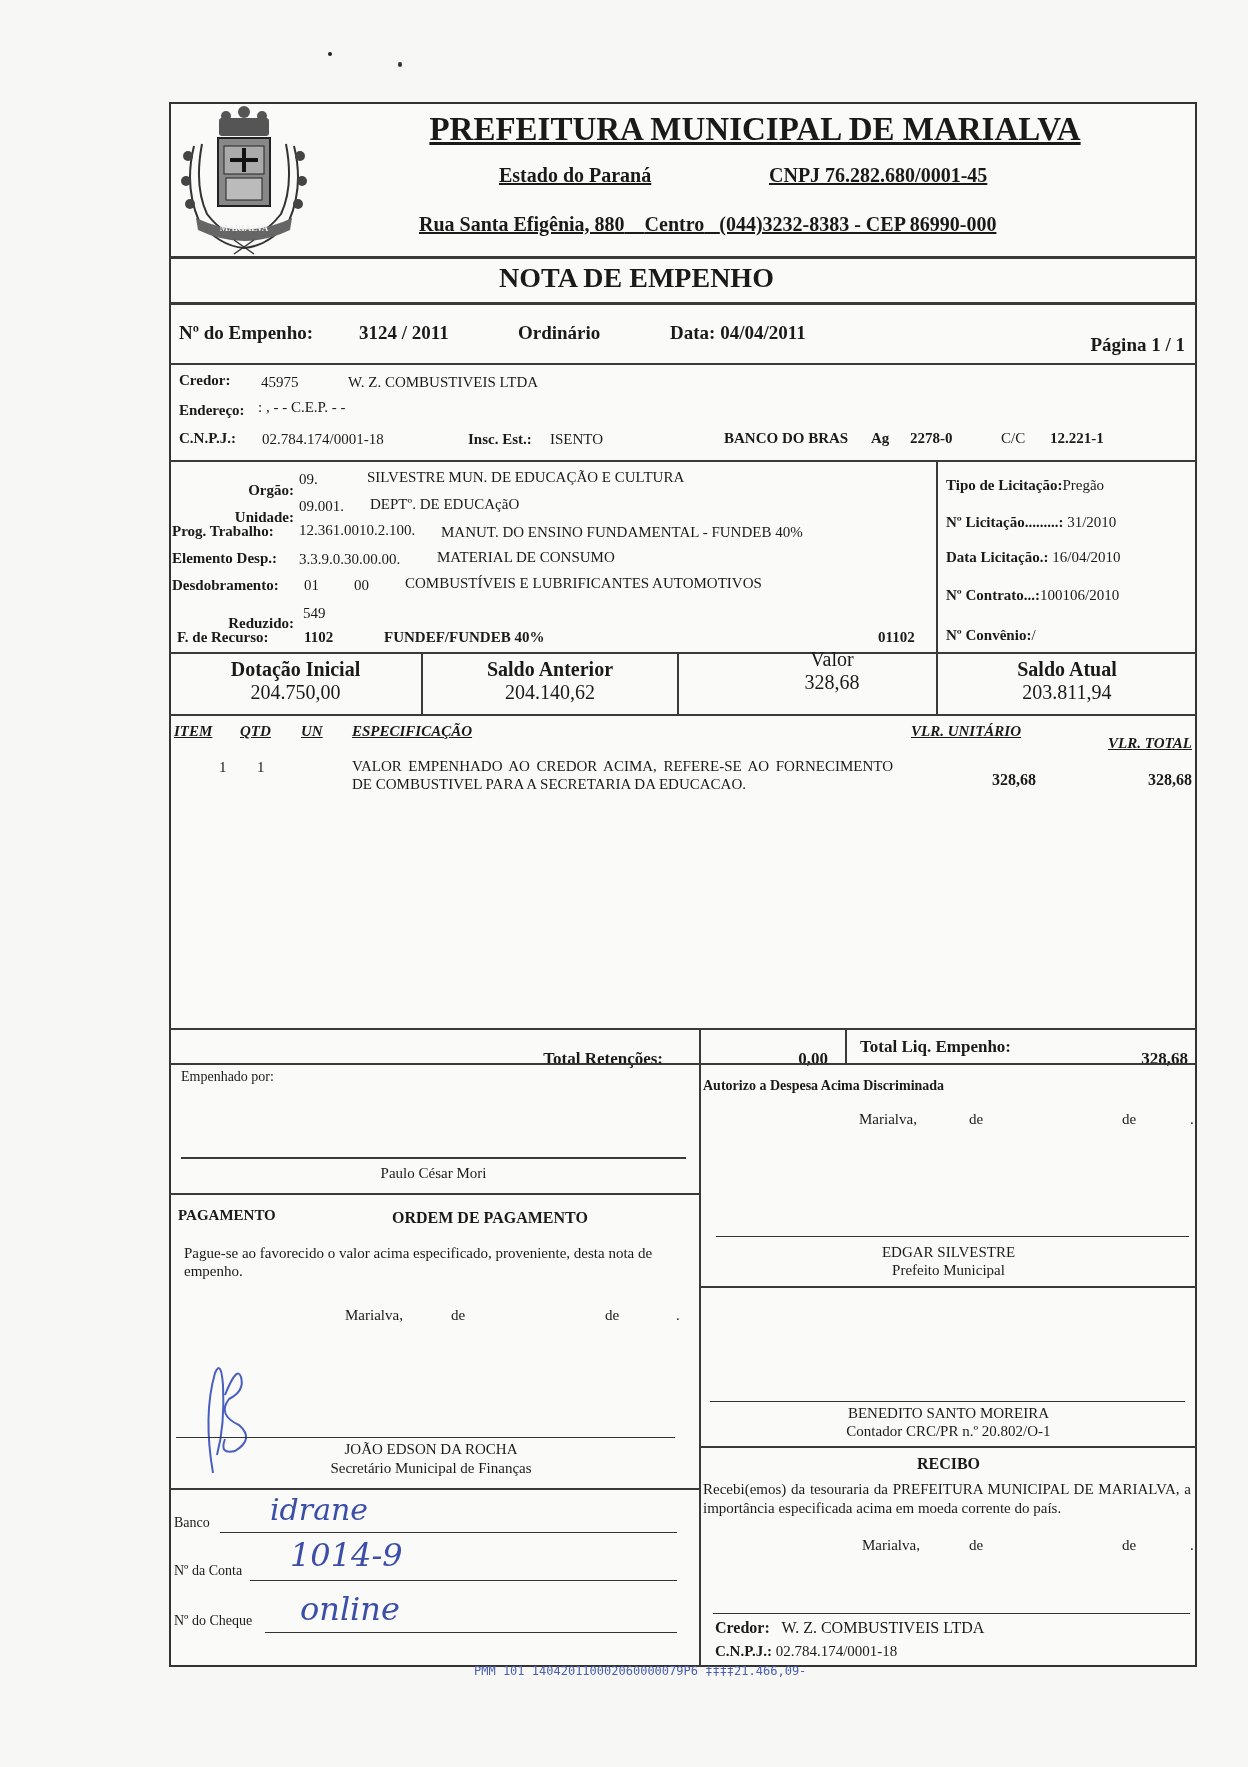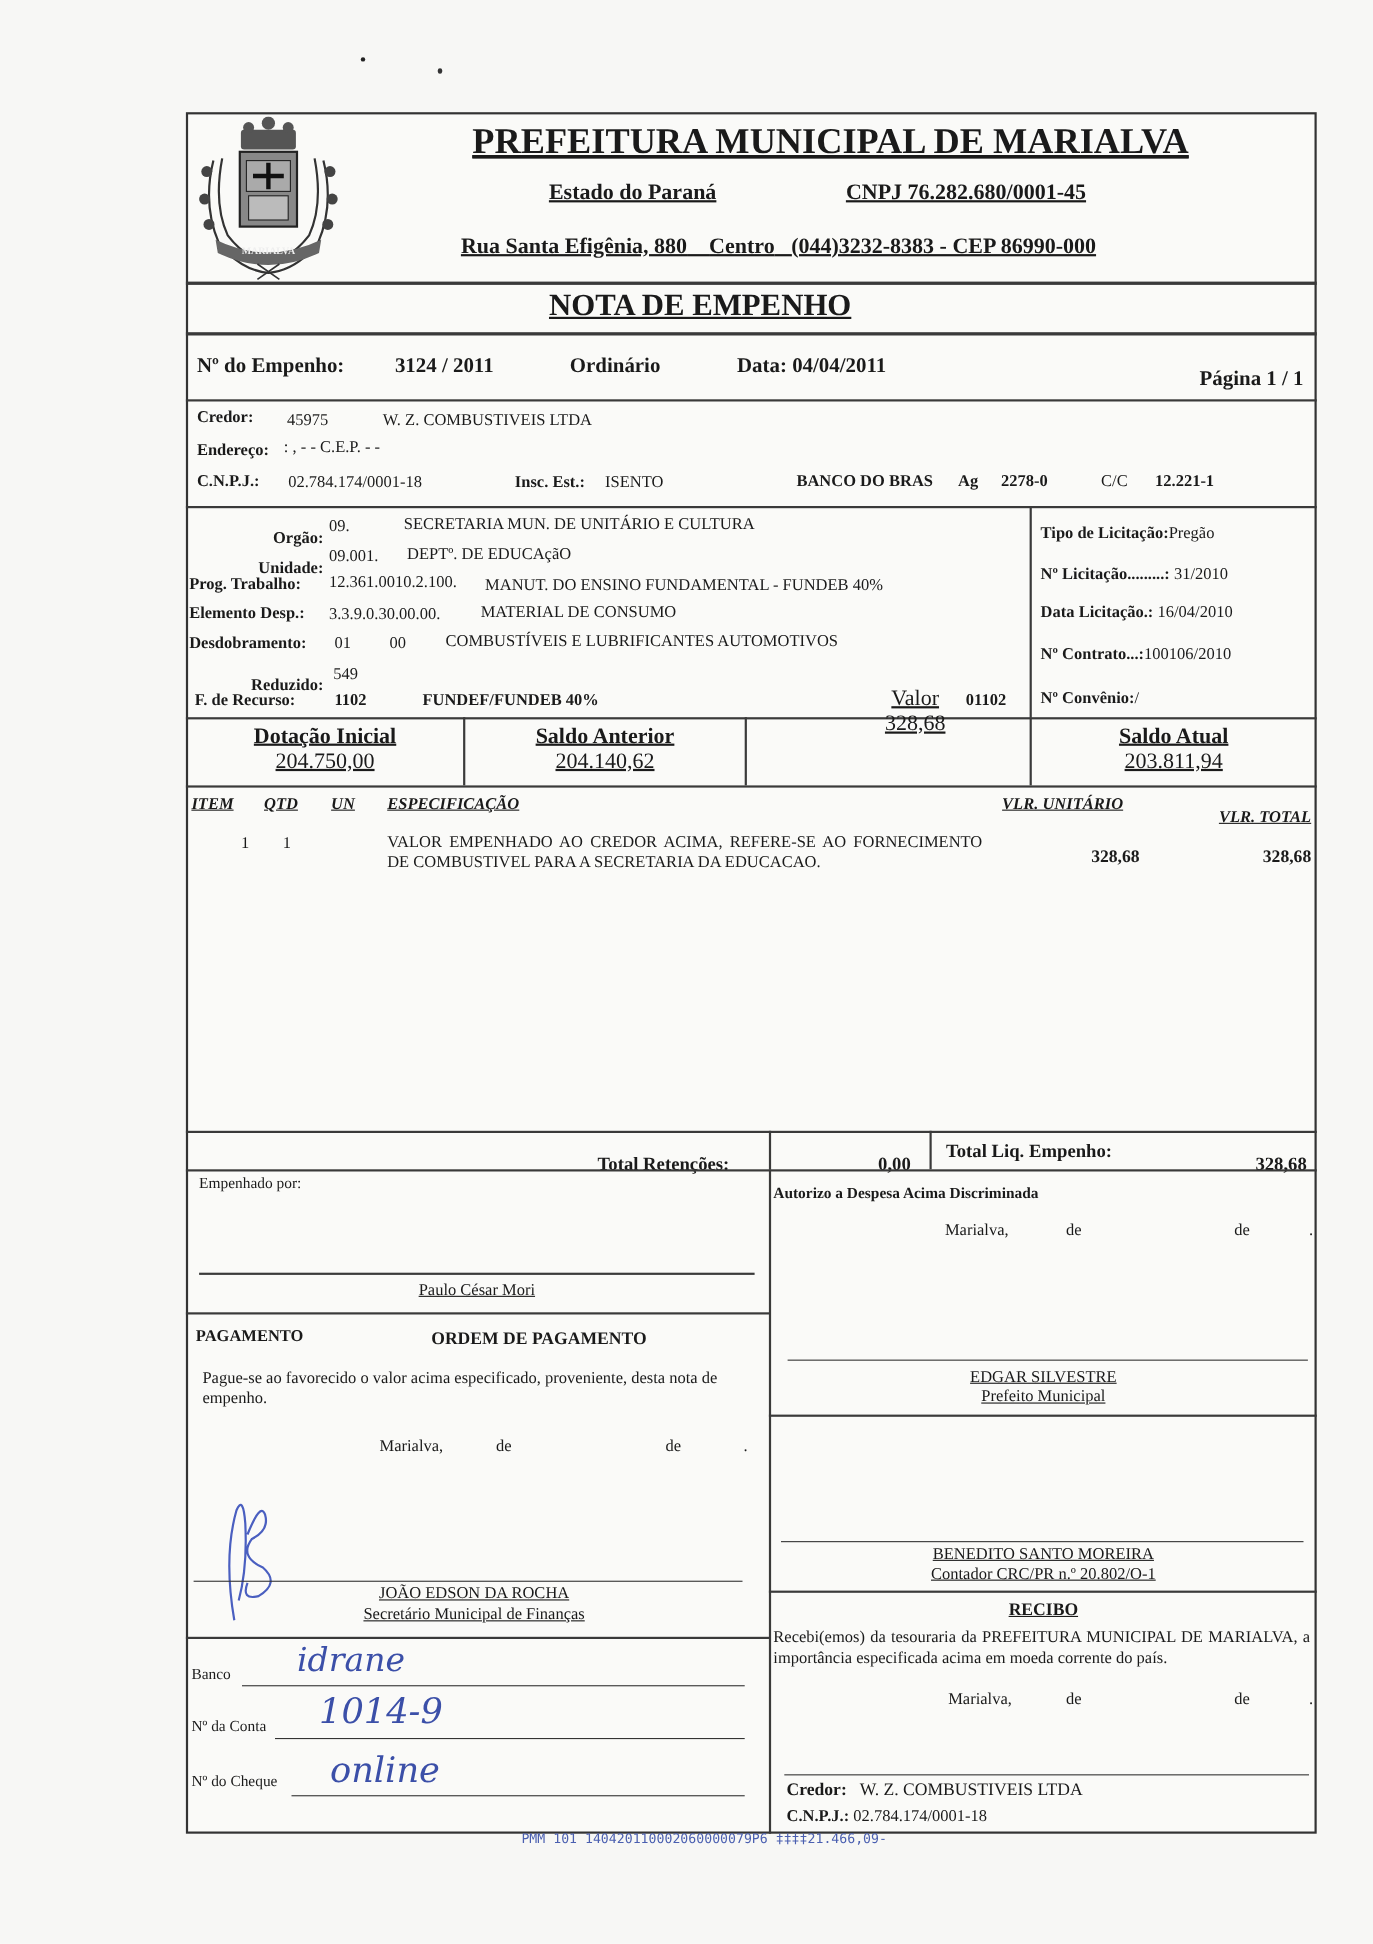--- a/index.html
+++ b/index.html
@@ -9,21 +9,21 @@
   }
   .abs { position: absolute; }
   .frame { position: absolute; left: 169px; top: 102px; width: 1028px; height: 1565px; border: 2px solid #333; box-sizing: border-box; background: #fafaf8; }
   .hline { position: absolute; height: 0; border-top: 2px solid #3a3a3a; }
   .hline.thick { border-top-width: 3px; }
   .hline.thin { border-top-width: 1px; }
   .vline { position: absolute; width: 0; border-left: 2px solid #3a3a3a; }
   .b { font-weight: bold; }
   .u { text-decoration: underline; }
   .i { font-style: italic; }
-  .center { text-align: center; text-decoration: underline; }
+  .center { text-align: center; }
   .right { text-align: right; margin-top: 12px; }
   .nowrap { white-space: nowrap; }
   .just { text-align: justify; text-align-last: left; }
   .sig { font-family: "DejaVu Serif", serif; font-style: italic; color: #3b4fa8; }
   .stamp { font-family: "DejaVu Sans Mono", monospace; color: #4a5fb0; letter-spacing: 0px; }
 </style>
 </head>
 <body>
 
 <div class="abs" style="left:328px;top:52px;width:4px;height:4px;background:#222;border-radius:2px;"></div>
@@ -95,21 +95,21 @@
 <div class="abs b" style="left:724px;top:430px;font-size:15px;">BANCO DO BRAS</div>
 <div class="abs b" style="left:871px;top:430px;font-size:15px;">Ag</div>
 <div class="abs b" style="left:910px;top:430px;font-size:15px;">2278-0</div>
 <div class="abs" style="left:1001px;top:430px;font-size:15px;">C/C</div>
 <div class="abs b" style="left:1050px;top:430px;font-size:15px;">12.221-1</div>
 <div class="hline" style="left:169px;top:460px;width:1028px;"></div>
 
 <div class="vline" style="left:936px;top:460px;height:192px;"></div>
 <div class="abs b right" style="left:170px;top:470px;width:124px;font-size:15px;">Orgão:</div>
 <div class="abs" style="left:299px;top:471px;font-size:15px;">09.</div>
-<div class="abs" style="left:367px;top:469px;font-size:15px;">SECRETARIA MUN. DE UNITÁRIO E CULTURA</div>
+<div class="abs" style="left:367px;top:469px;font-size:15px;">SILVESTRE MUN. DE EDUCAÇÃO E CULTURA</div>
 
 <div class="abs b right" style="left:170px;top:497px;width:124px;font-size:15px;">Unidade:</div>
 <div class="abs" style="left:299px;top:498px;font-size:15px;">09.001.</div>
 <div class="abs" style="left:370px;top:496px;font-size:15px;">DEPTº. DE EDUCAçãO</div>
 
 <div class="abs b" style="left:172px;top:523px;font-size:15px;">Prog. Trabalho:</div>
 <div class="abs" style="left:299px;top:522px;font-size:15px;">12.361.0010.2.100.</div>
 <div class="abs" style="left:441px;top:524px;font-size:15px;">MANUT. DO ENSINO FUNDAMENTAL - FUNDEB 40%</div>
 
 <div class="abs b" style="left:172px;top:550px;font-size:15px;">Elemento Desp.:</div>
@@ -151,21 +151,21 @@
 <div class="vline" style="left:936px;top:652px;height:62px;"></div>
 
 <div class="abs center" style="left:170px;top:658px;width:251px;">
   <div class="b" style="font-size:20px;">Dotação Inicial</div>
   <div style="font-size:20px;">204.750,00</div>
 </div>
 <div class="abs center" style="left:423px;top:658px;width:254px;">
   <div class="b" style="font-size:20px;">Saldo Anterior</div>
   <div style="font-size:20px;">204.140,62</div>
 </div>
-<div class="abs center" style="left:679px;top:624px;width:306px;">
+<div class="abs center" style="left:679px;top:648px;width:306px;">
   <div style="font-size:20px;">Valor</div>
   <div style="font-size:20px;">328,68</div>
 </div>
 <div class="abs center" style="left:938px;top:658px;width:258px;">
   <div class="b" style="font-size:20px;">Saldo Atual</div>
   <div style="font-size:20px;">203.811,94</div>
 </div>
 <div class="hline" style="left:169px;top:714px;width:1028px;"></div>
 
 <div class="abs b i u" style="left:174px;top:723px;font-size:15px;">ITEM</div>

